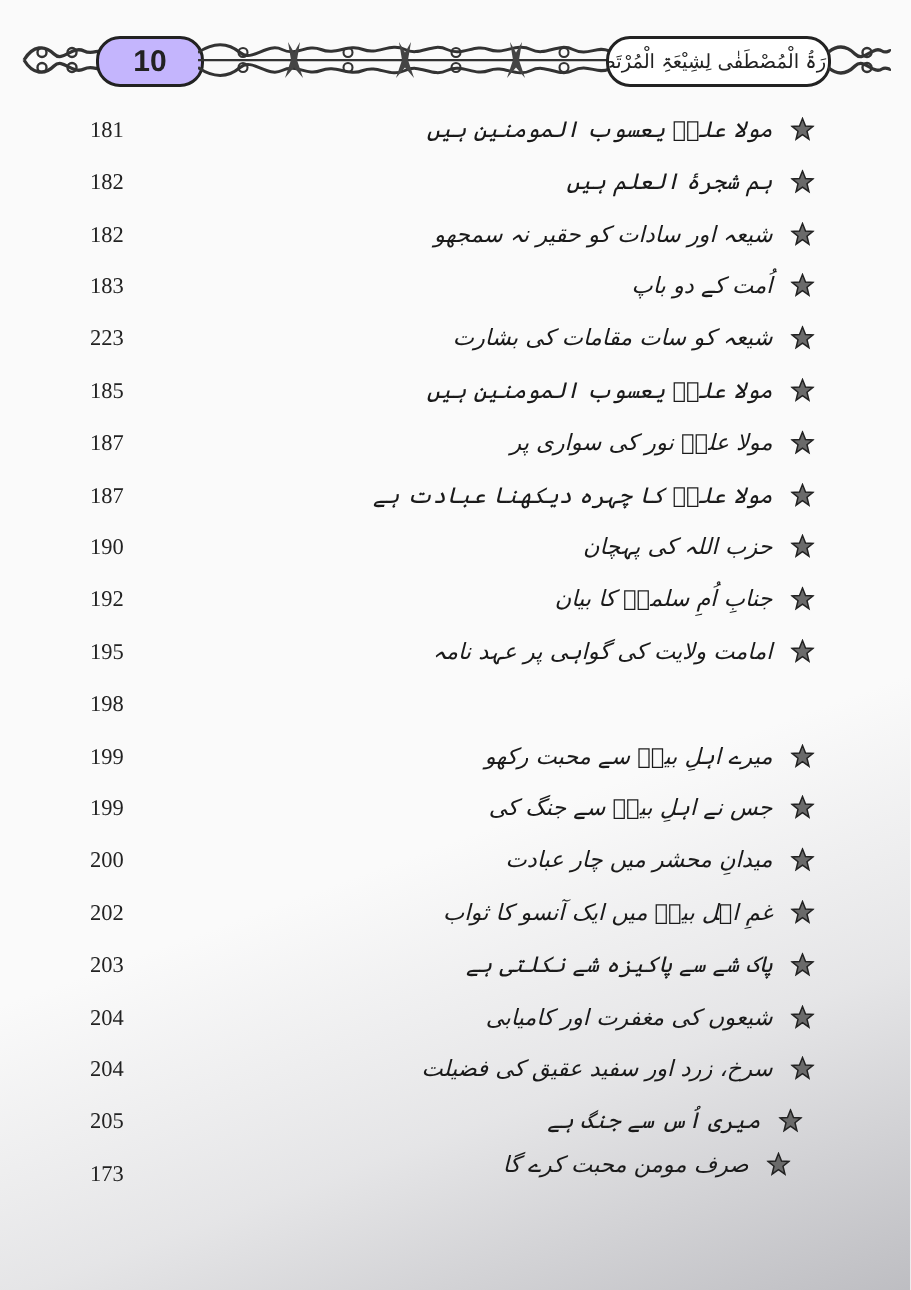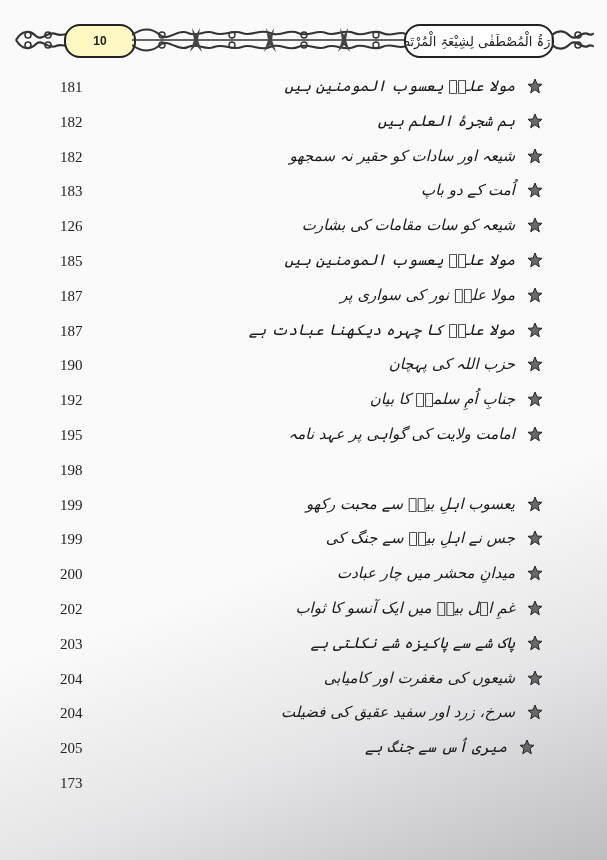--- a/index.html
+++ b/index.html
@@ -37,27 +37,27 @@
     }
     .orn-band svg { width: 100%; height: 100%; display: block; }
     .page-num-box {
       position: absolute;
       left: 50px;
       top: 0;
       width: 68px;
       height: 30px;
       border: 2px solid #222;
       border-radius: 16px;
-      background: #fef9c3;
+      background: #c4b5fd;
       display: flex;
       align-items: center;
       justify-content: center;
       font-family: "Liberation Sans", sans-serif;
       font-weight: bold;
-      font-size: 12px;
+      font-size: 20px;
       color: #222;
     }
     .title-box {
       position: absolute;
       left: 390px;
       top: 0;
       width: 146px;
       height: 30px;
       border: 2px solid #222;
       border-radius: 16px;
@@ -212,21 +212,21 @@
       <span class="star">
           <svg viewBox="0 0 16 16">
             <polygon points="8,1 10,6 15,6.3 11,9.5 12.3,14.8 8,11.8 3.7,14.8 5,9.5 1,6.3 6,6" fill="#6a6a6a" stroke="#222" stroke-width="1"></polygon>
           </svg>
         </span>
       <span class="entry-text">اُمت کے دو باپ</span>
     </div>
   </div>
 
   <div class="toc-row">
-    <span class="page-ref">126</span>
+    <span class="page-ref">223</span>
     <div class="entry">
       <span class="star">
           <svg viewBox="0 0 16 16">
             <polygon points="8,1 10,6 15,6.3 11,9.5 12.3,14.8 8,11.8 3.7,14.8 5,9.5 1,6.3 6,6" fill="#6a6a6a" stroke="#222" stroke-width="1"></polygon>
           </svg>
         </span>
       <span class="entry-text">شیعہ کو سات مقامات کی بشارت</span>
     </div>
   </div>
 
@@ -308,21 +308,21 @@
   </div>
 
   <div class="toc-row">
     <span class="page-ref">199</span>
     <div class="entry">
       <span class="star">
           <svg viewBox="0 0 16 16">
             <polygon points="8,1 10,6 15,6.3 11,9.5 12.3,14.8 8,11.8 3.7,14.8 5,9.5 1,6.3 6,6" fill="#6a6a6a" stroke="#222" stroke-width="1"></polygon>
           </svg>
         </span>
-      <span class="entry-text">یعسوب اہلِ بیتؑ سے محبت رکھو</span>
+      <span class="entry-text">میرے اہلِ بیتؑ سے محبت رکھو</span>
     </div>
   </div>
 
   <div class="toc-row">
     <span class="page-ref">199</span>
     <div class="entry">
       <span class="star">
           <svg viewBox="0 0 16 16">
             <polygon points="8,1 10,6 15,6.3 11,9.5 12.3,14.8 8,11.8 3.7,14.8 5,9.5 1,6.3 6,6" fill="#6a6a6a" stroke="#222" stroke-width="1"></polygon>
           </svg>
@@ -398,15 +398,23 @@
           <svg viewBox="0 0 16 16">
             <polygon points="8,1 10,6 15,6.3 11,9.5 12.3,14.8 8,11.8 3.7,14.8 5,9.5 1,6.3 6,6" fill="#6a6a6a" stroke="#222" stroke-width="1"></polygon>
           </svg>
         </span>
       <span class="entry-text">میری اُس سے جنگ ہے</span>
     </div>
   </div>
 
   <div class="toc-row">
     <span class="page-ref">173</span>
+    <div class="entry" style="right:80px;top:-6px;">
+      <span class="star">
+          <svg viewBox="0 0 16 16">
+            <polygon points="8,1 10,6 15,6.3 11,9.5 12.3,14.8 8,11.8 3.7,14.8 5,9.5 1,6.3 6,6" fill="#6a6a6a" stroke="#222" stroke-width="1"></polygon>
+          </svg>
+        </span>
+      <span class="entry-text">صرف مومن محبت کرے گا</span>
+    </div>
   </div>
 
 </div>
 
 </body></html>

